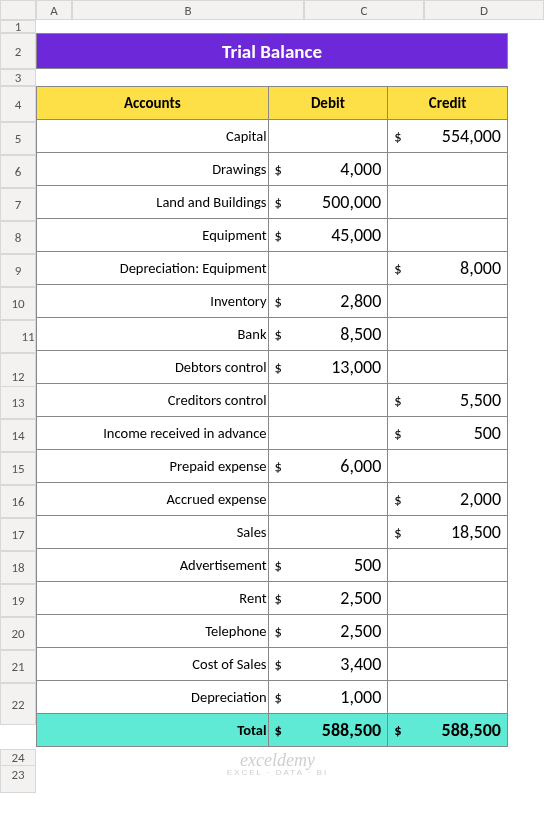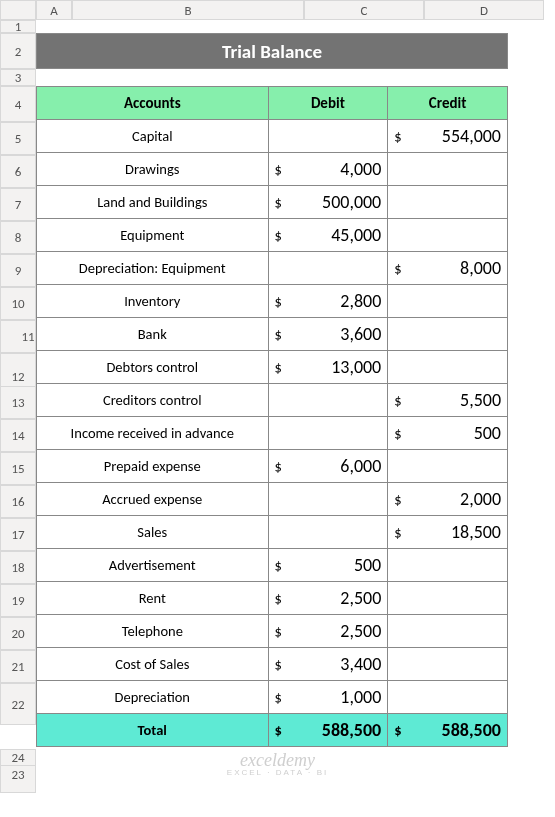--- a/index.html
+++ b/index.html
@@ -24,30 +24,30 @@
   }
   .row-header {
     position: absolute; left: 0; width: 36px;
     background: #f3f2f1; border: 1px solid #d8d8d8;
     display: flex; align-items: center; justify-content: center;
     font-size: 13px; color: #555;
   }
   .corner { position:absolute; top:0; left:0; width:36px; height:20px; background:#f3f2f1; border:1px solid #d8d8d8;}
   .title-bar {
     position: absolute; left: 36px; width: 472px; height: 36px;
-    background: #737373; color: #fff; font-size: 19px; font-weight: bold;
+    background: #6d28d9; color: #fff; font-size: 19px; font-weight: bold;
     display: flex; align-items: center; justify-content: center;
     border: 1px solid #888;
   }
   .tbl { position: absolute; left: 36px; width: 472px; }
   .tbl th, .tbl td { border: 1px solid #888; height: 33px; }
   .tbl th {
-    background: #86efac; font-size: 15px; font-weight: bold; text-align: center;
-  }
-  .acct { width: 232px; text-align: center; font-size: 14.5px; }
+    background: #fde047; font-size: 15px; font-weight: bold; text-align: center;
+  }
+  .acct { width: 232px; text-align: right; font-size: 14.5px; }
   .money { width: 120px; position: relative; }
   .dollar { position:absolute; left:6px; top:50%; transform:translateY(-50%); font-size:14.5px; }
   .val { position:absolute; right:6px; top:50%; transform:translateY(-50%); font-size:18px; }
   .total-row td { background: #5eead4; font-weight: bold; }
   .watermark {
     position: absolute; bottom: 40px; left: 50%; transform: translateX(-50%);
     color: #cfcfcf; font-size: 18px; font-style: italic; font-family: Georgia, serif;
     pointer-events: none; text-align:center; line-height:1;
   }
   .watermark .sub { font-size: 8px; letter-spacing: 2px; font-style: normal; font-family: Arial, sans-serif; display:block;text-align:right; }
@@ -148,21 +148,21 @@
           <td class="money">
             <span class="dollar">$</span>
             <span class="val">2,800</span>
           </td>
           <td class="money"></td>
         </tr>
         <tr>
           <td class="acct">Bank</td>
           <td class="money">
             <span class="dollar">$</span>
-            <span class="val">3,600</span>
+            <span class="val">8,500</span>
           </td>
           <td class="money"></td>
         </tr>
         <tr>
           <td class="acct">Debtors control</td>
           <td class="money">
             <span class="dollar">$</span>
             <span class="val">13,000</span>
           </td>
           <td class="money"></td>

